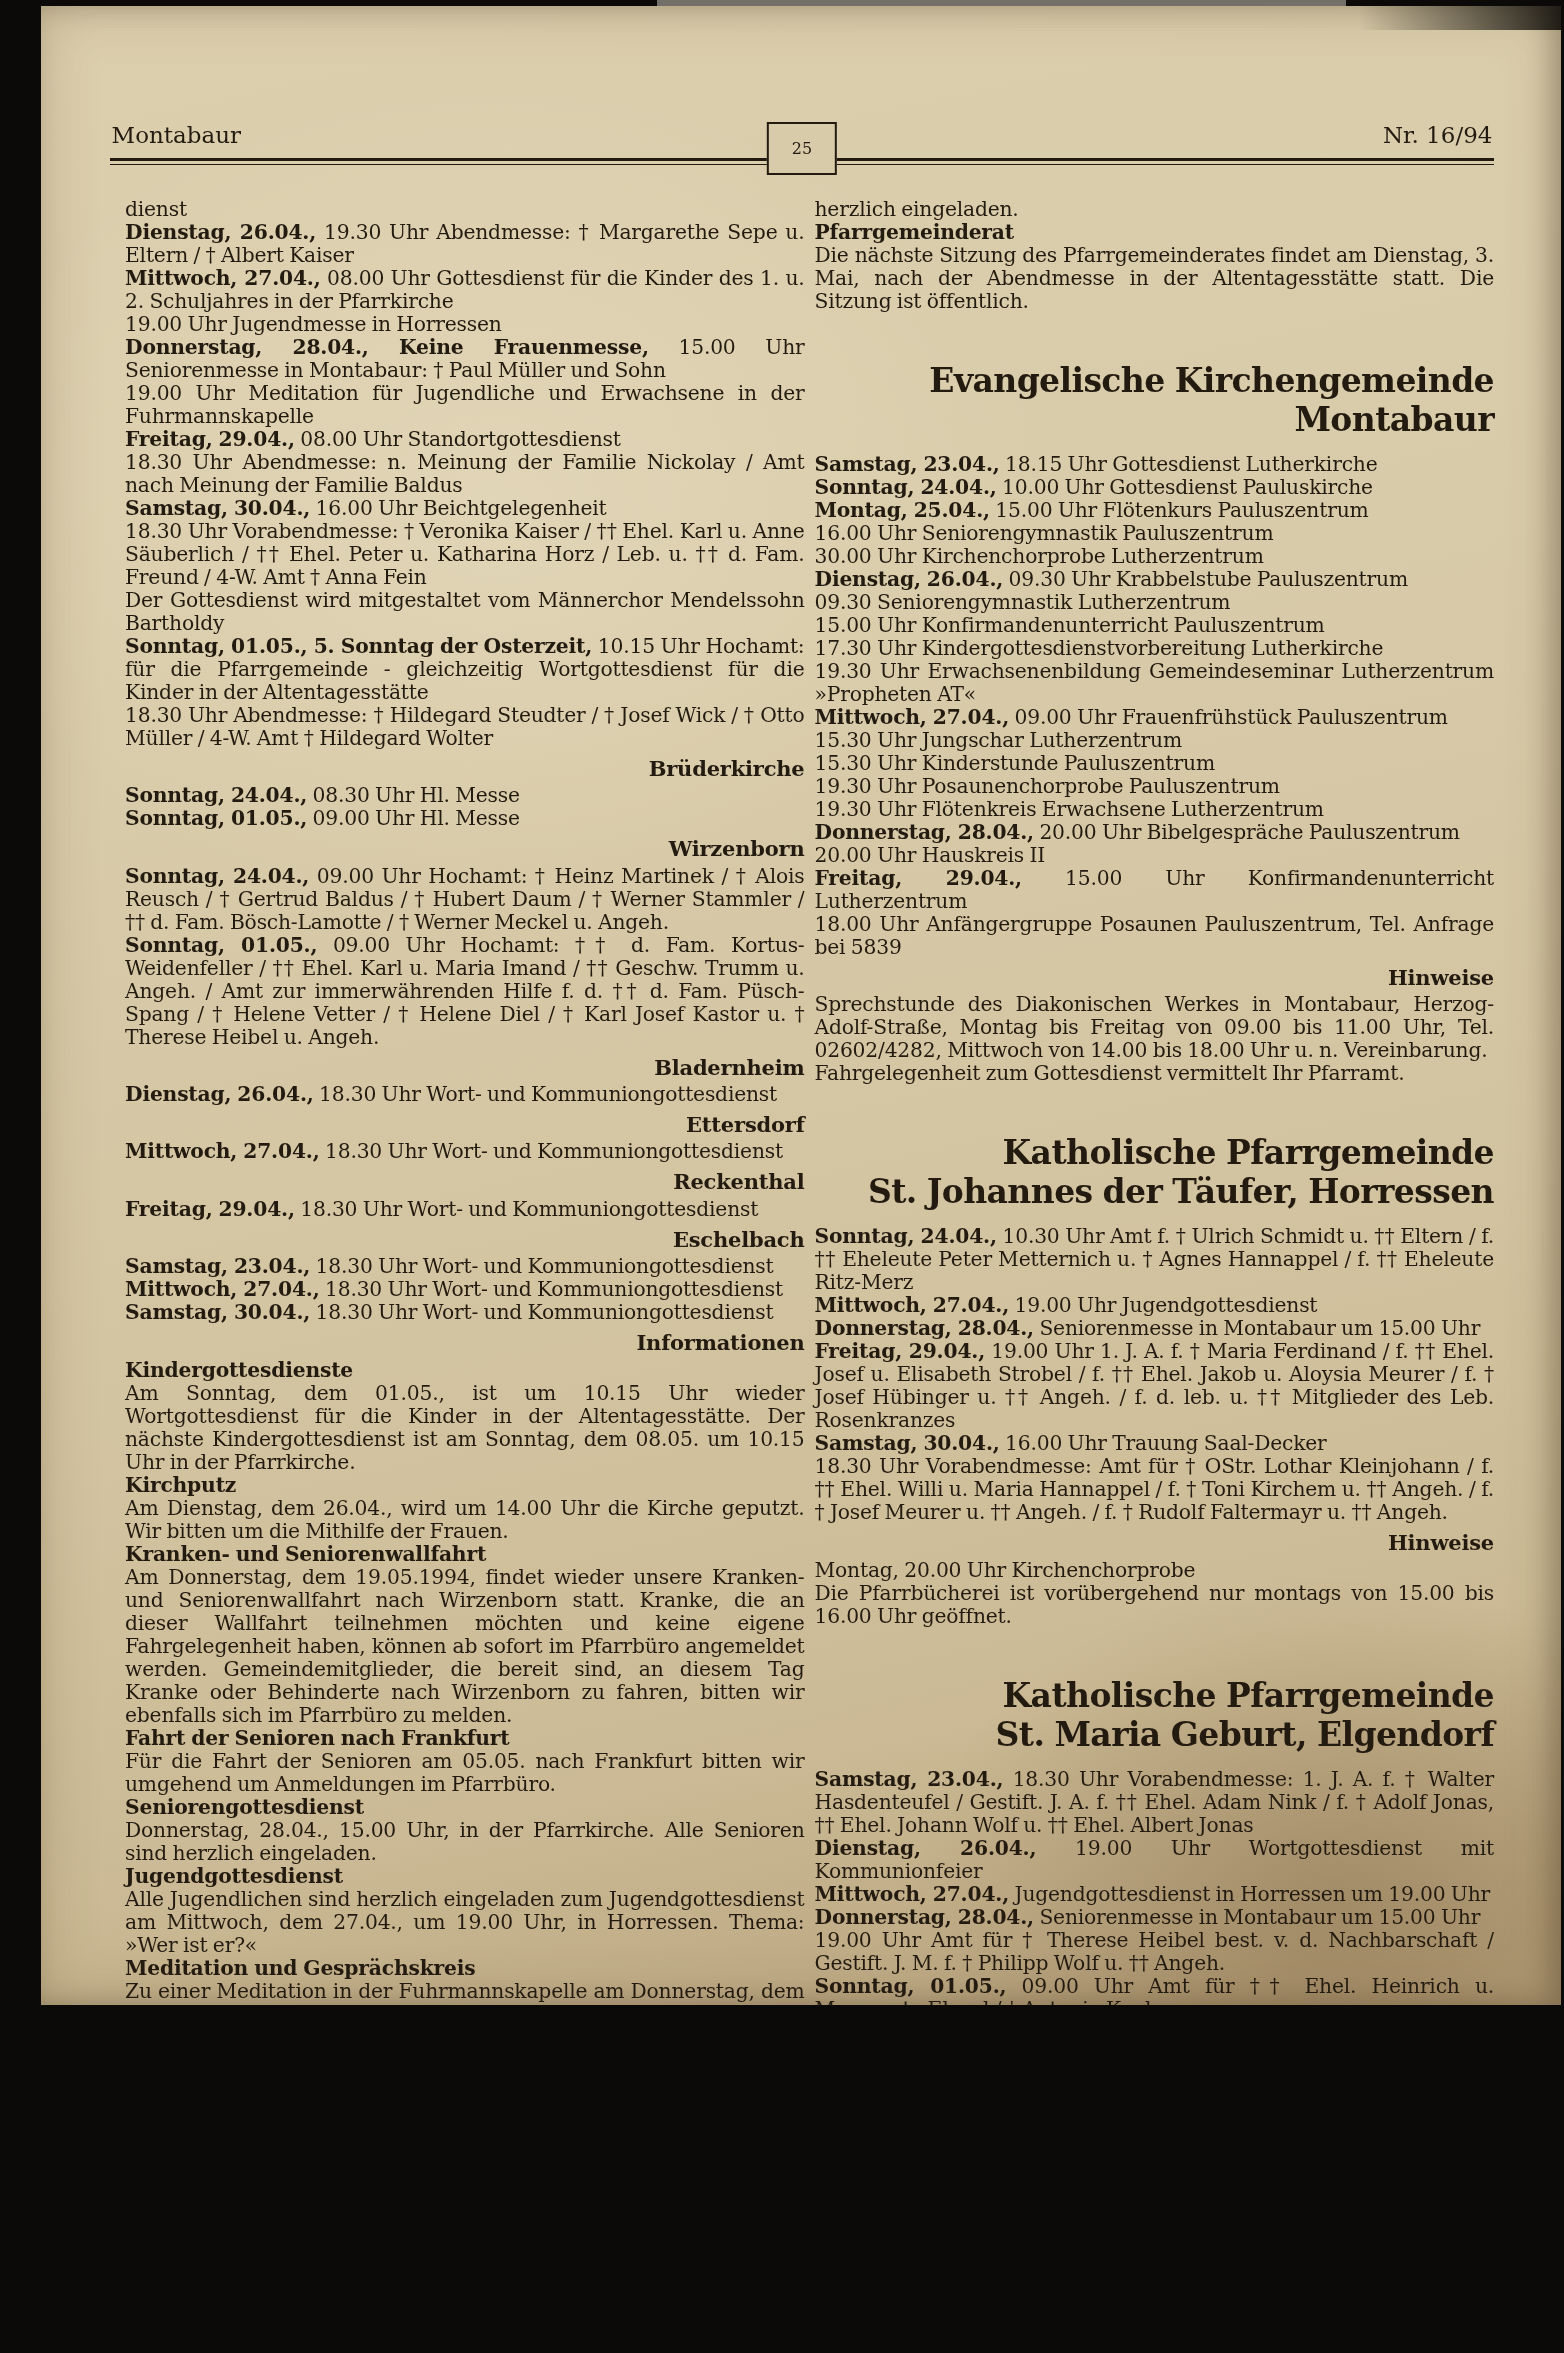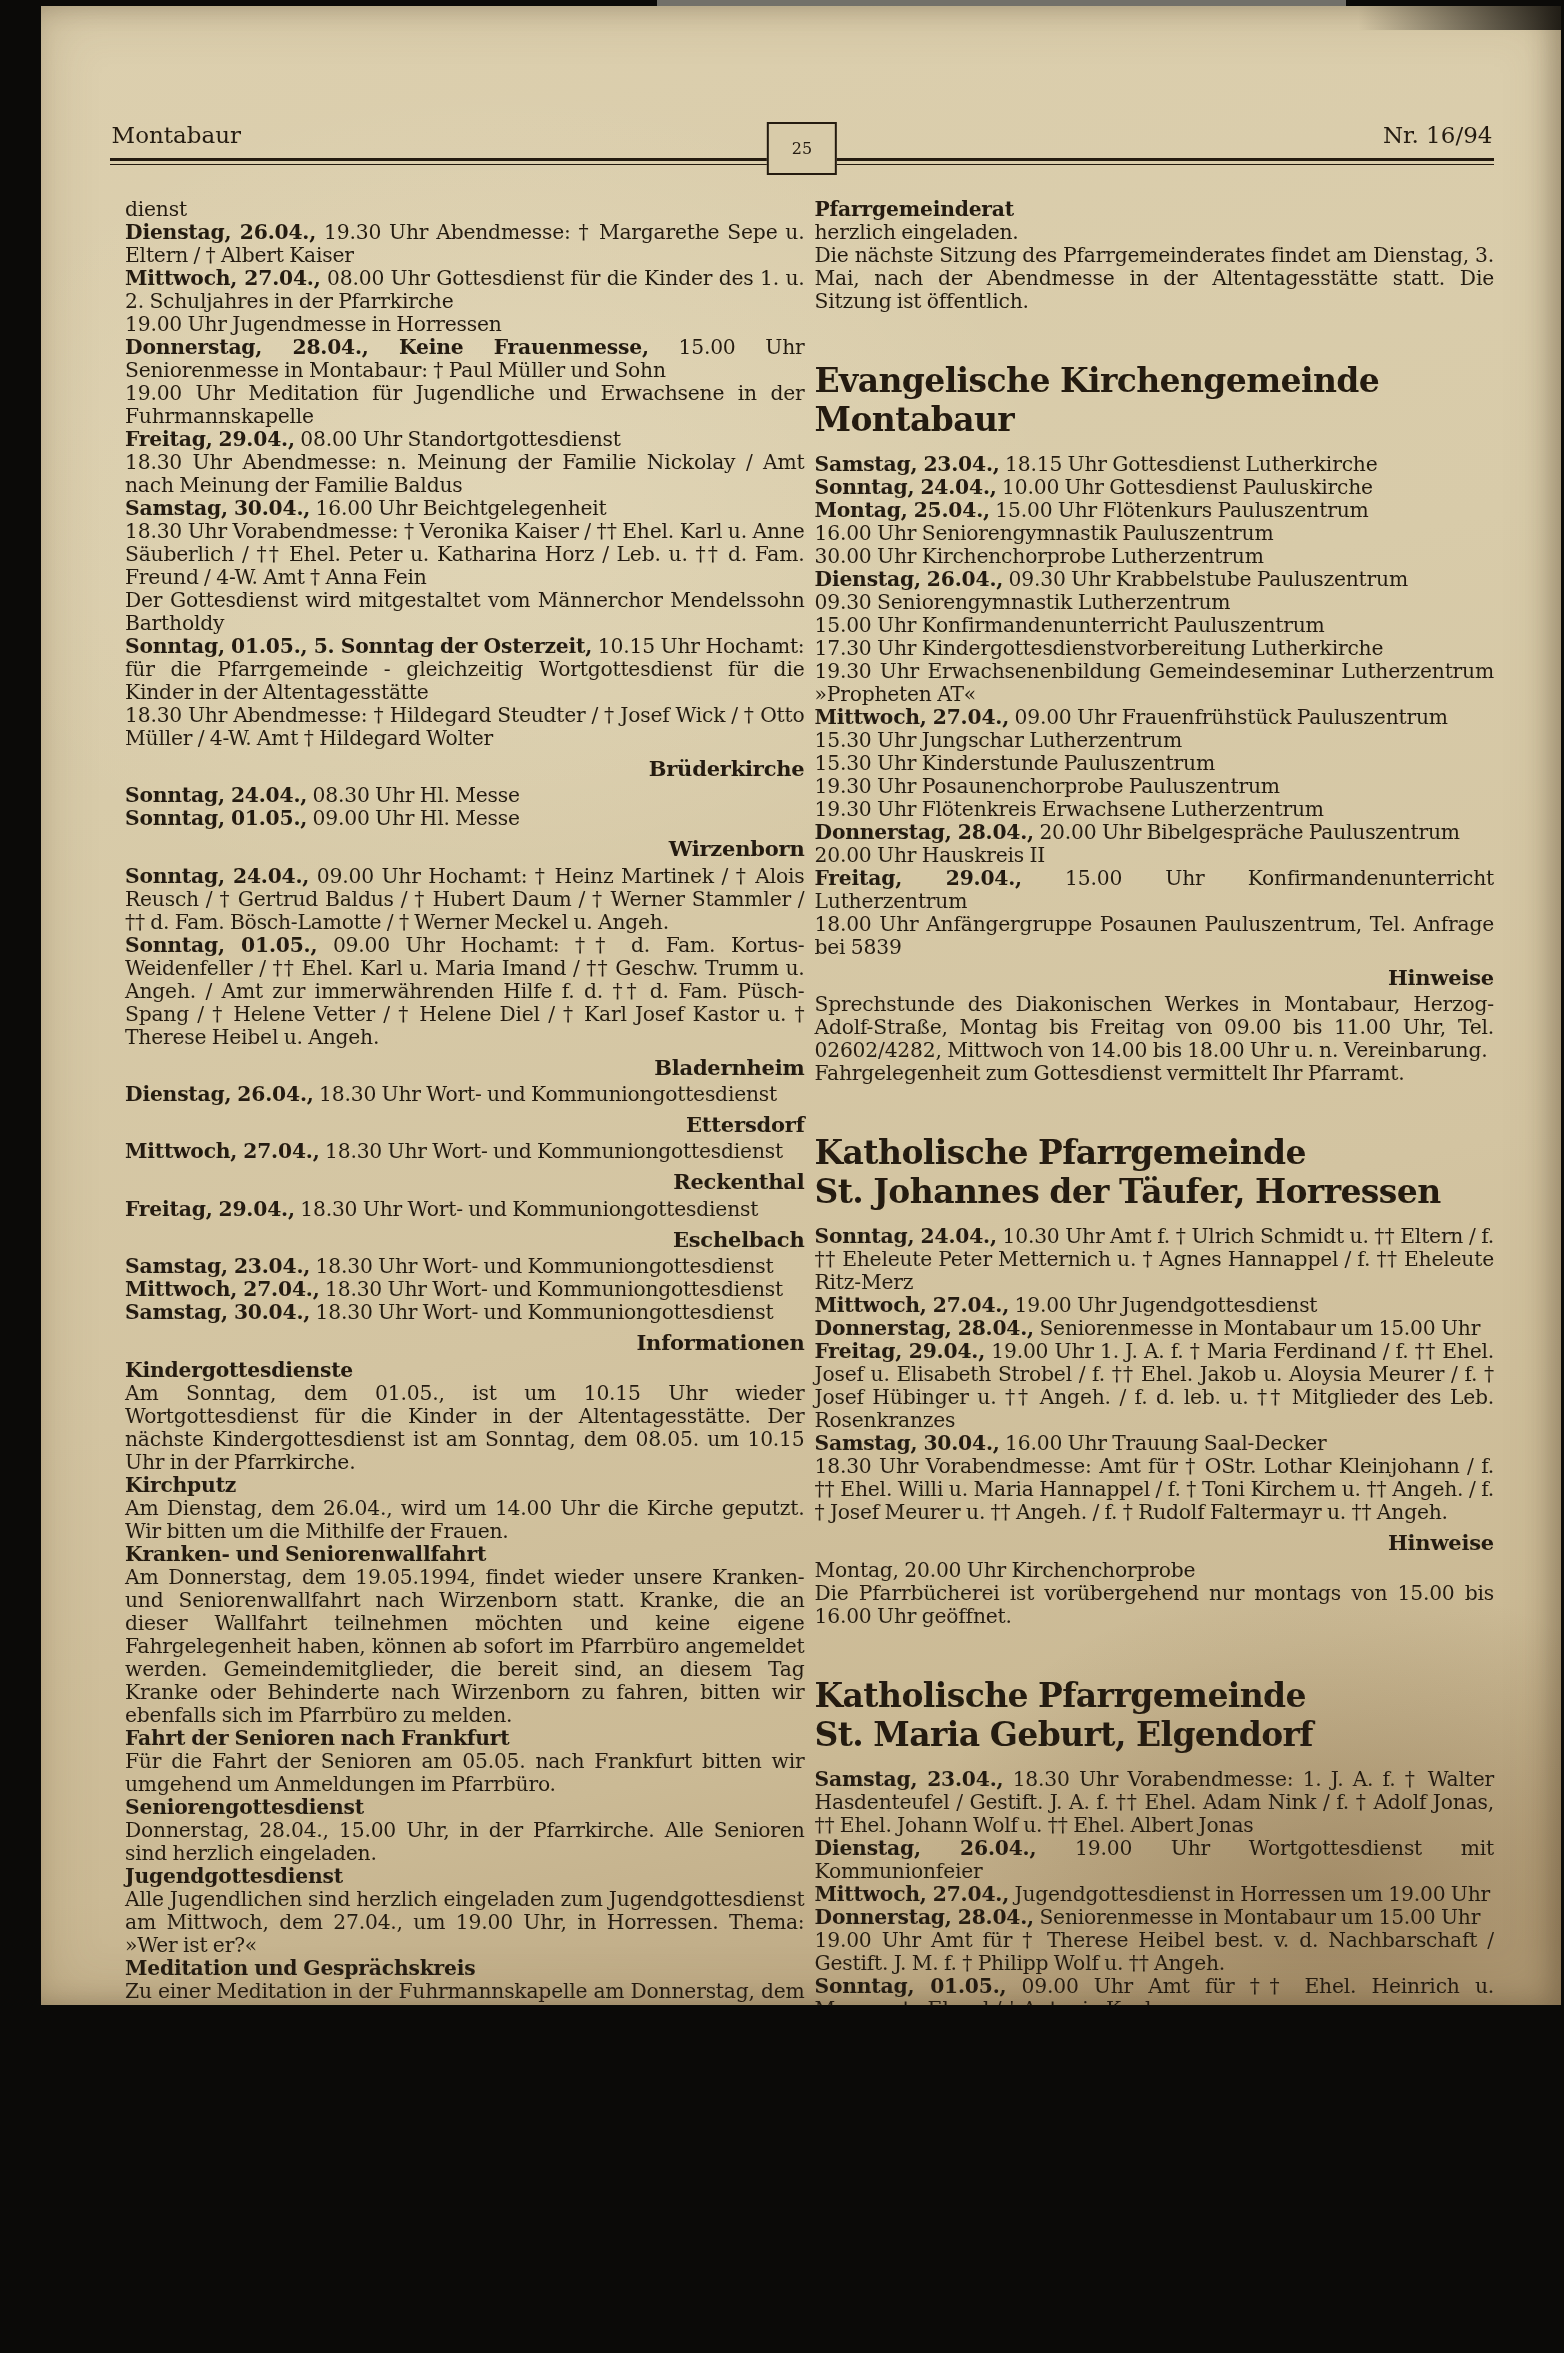--- a/index.html
+++ b/index.html
@@ -33,21 +33,21 @@
     border:2.3px solid #241b10;background:#d8cba9;
     font-size:16px;line-height:27px;padding:11px 23px;font-weight:normal;
   }
   .cols{display:flex;gap:10px;margin-top:33px;margin-left:15px;}
   .col{width:683px;font-size:20.3px;line-height:23px;text-align:justify;
        letter-spacing:-0.2px;word-spacing:-0.8px;hyphens:auto;-webkit-hyphens:auto;}
   .t{margin:0;}
   .t b{font-weight:bold;}
   .bold-line{font-weight:bold;text-align:left;}
   .center-head{margin:7px 0 3.9px;font-size:21px;line-height:23.5px;font-weight:bold;text-align:right;}
-  .big-head{margin:17px 0 14px;font-size:33px;line-height:39px;font-weight:bold;text-align:left;letter-spacing:-0.6px;}
+  .big-head{margin:17px 0 14px;font-size:33px;line-height:39px;font-weight:bold;text-align:right;letter-spacing:-0.6px;}
   .gap{height:31px;}
 </style>
 </head>
 <body>
 
 <div class="scan-strip-top"></div>
 
 <div class="paper">
   <div class="corner-tr"></div>
   <div class="content">
@@ -103,22 +103,22 @@
           <p class="t bold-line">Fahrt der Senioren nach Frankfurt</p>
           <p class="t">Für die Fahrt der Senioren am 05.05. nach Frankfurt bitten wir umgehend um Anmeldungen im Pfarrbüro.</p>
           <p class="t bold-line">Seniorengottesdienst</p>
           <p class="t">Donnerstag, 28.04., 15.00 Uhr, in der Pfarrkirche. Alle Senioren sind herzlich eingeladen.</p>
           <p class="t bold-line">Jugendgottesdienst</p>
           <p class="t">Alle Jugendlichen sind herzlich eingeladen zum Jugendgottesdienst am Mittwoch, dem 27.04., um 19.00 Uhr, in Horressen. Thema: »Wer ist er?«</p>
           <p class="t bold-line">Meditation und Gesprächskreis</p>
           <p class="t">Zu einer Meditation in der Fuhrmannskapelle am Donnerstag, dem 28.04., um 19.30 Uhr, sind Jugendliche und Erwachsene</p>
         </div>
       <div class="col">
+          <p class="t">herzlich eingeladen.</p>
           <p class="t bold-line">Pfarrgemeinderat</p>
-          <p class="t">herzlich eingeladen.</p>
           <p class="t">Die nächste Sitzung des Pfarrgemeinderates findet am Dienstag, 3. Mai, nach der Abendmesse in der Altentagesstätte statt. Die Sitzung ist öffentlich.</p>
           <div class="gap"></div>
           <h2 class="big-head"><span>Evangelische Kirchengemeinde Montabaur</span></h2>
           <p class="t"><b>Samstag, 23.04.,</b><span> 18.15 Uhr Gottesdienst Lutherkirche</span></p>
           <p class="t"><b>Sonntag, 24.04.,</b><span> 10.00 Uhr Gottesdienst Pauluskirche</span></p>
           <p class="t"><b>Montag, 25.04.,</b><span> 15.00 Uhr Flötenkurs Pauluszentrum</span></p>
           <p class="t">16.00 Uhr Seniorengymnastik Pauluszentrum</p>
           <p class="t">30.00 Uhr Kirchenchorprobe Lutherzentrum</p>
           <p class="t"><b>Dienstag, 26.04.,</b><span> 09.30 Uhr Krabbelstube Pauluszentrum</span></p>
           <p class="t">09.30 Seniorengymnastik Lutherzentrum</p>

